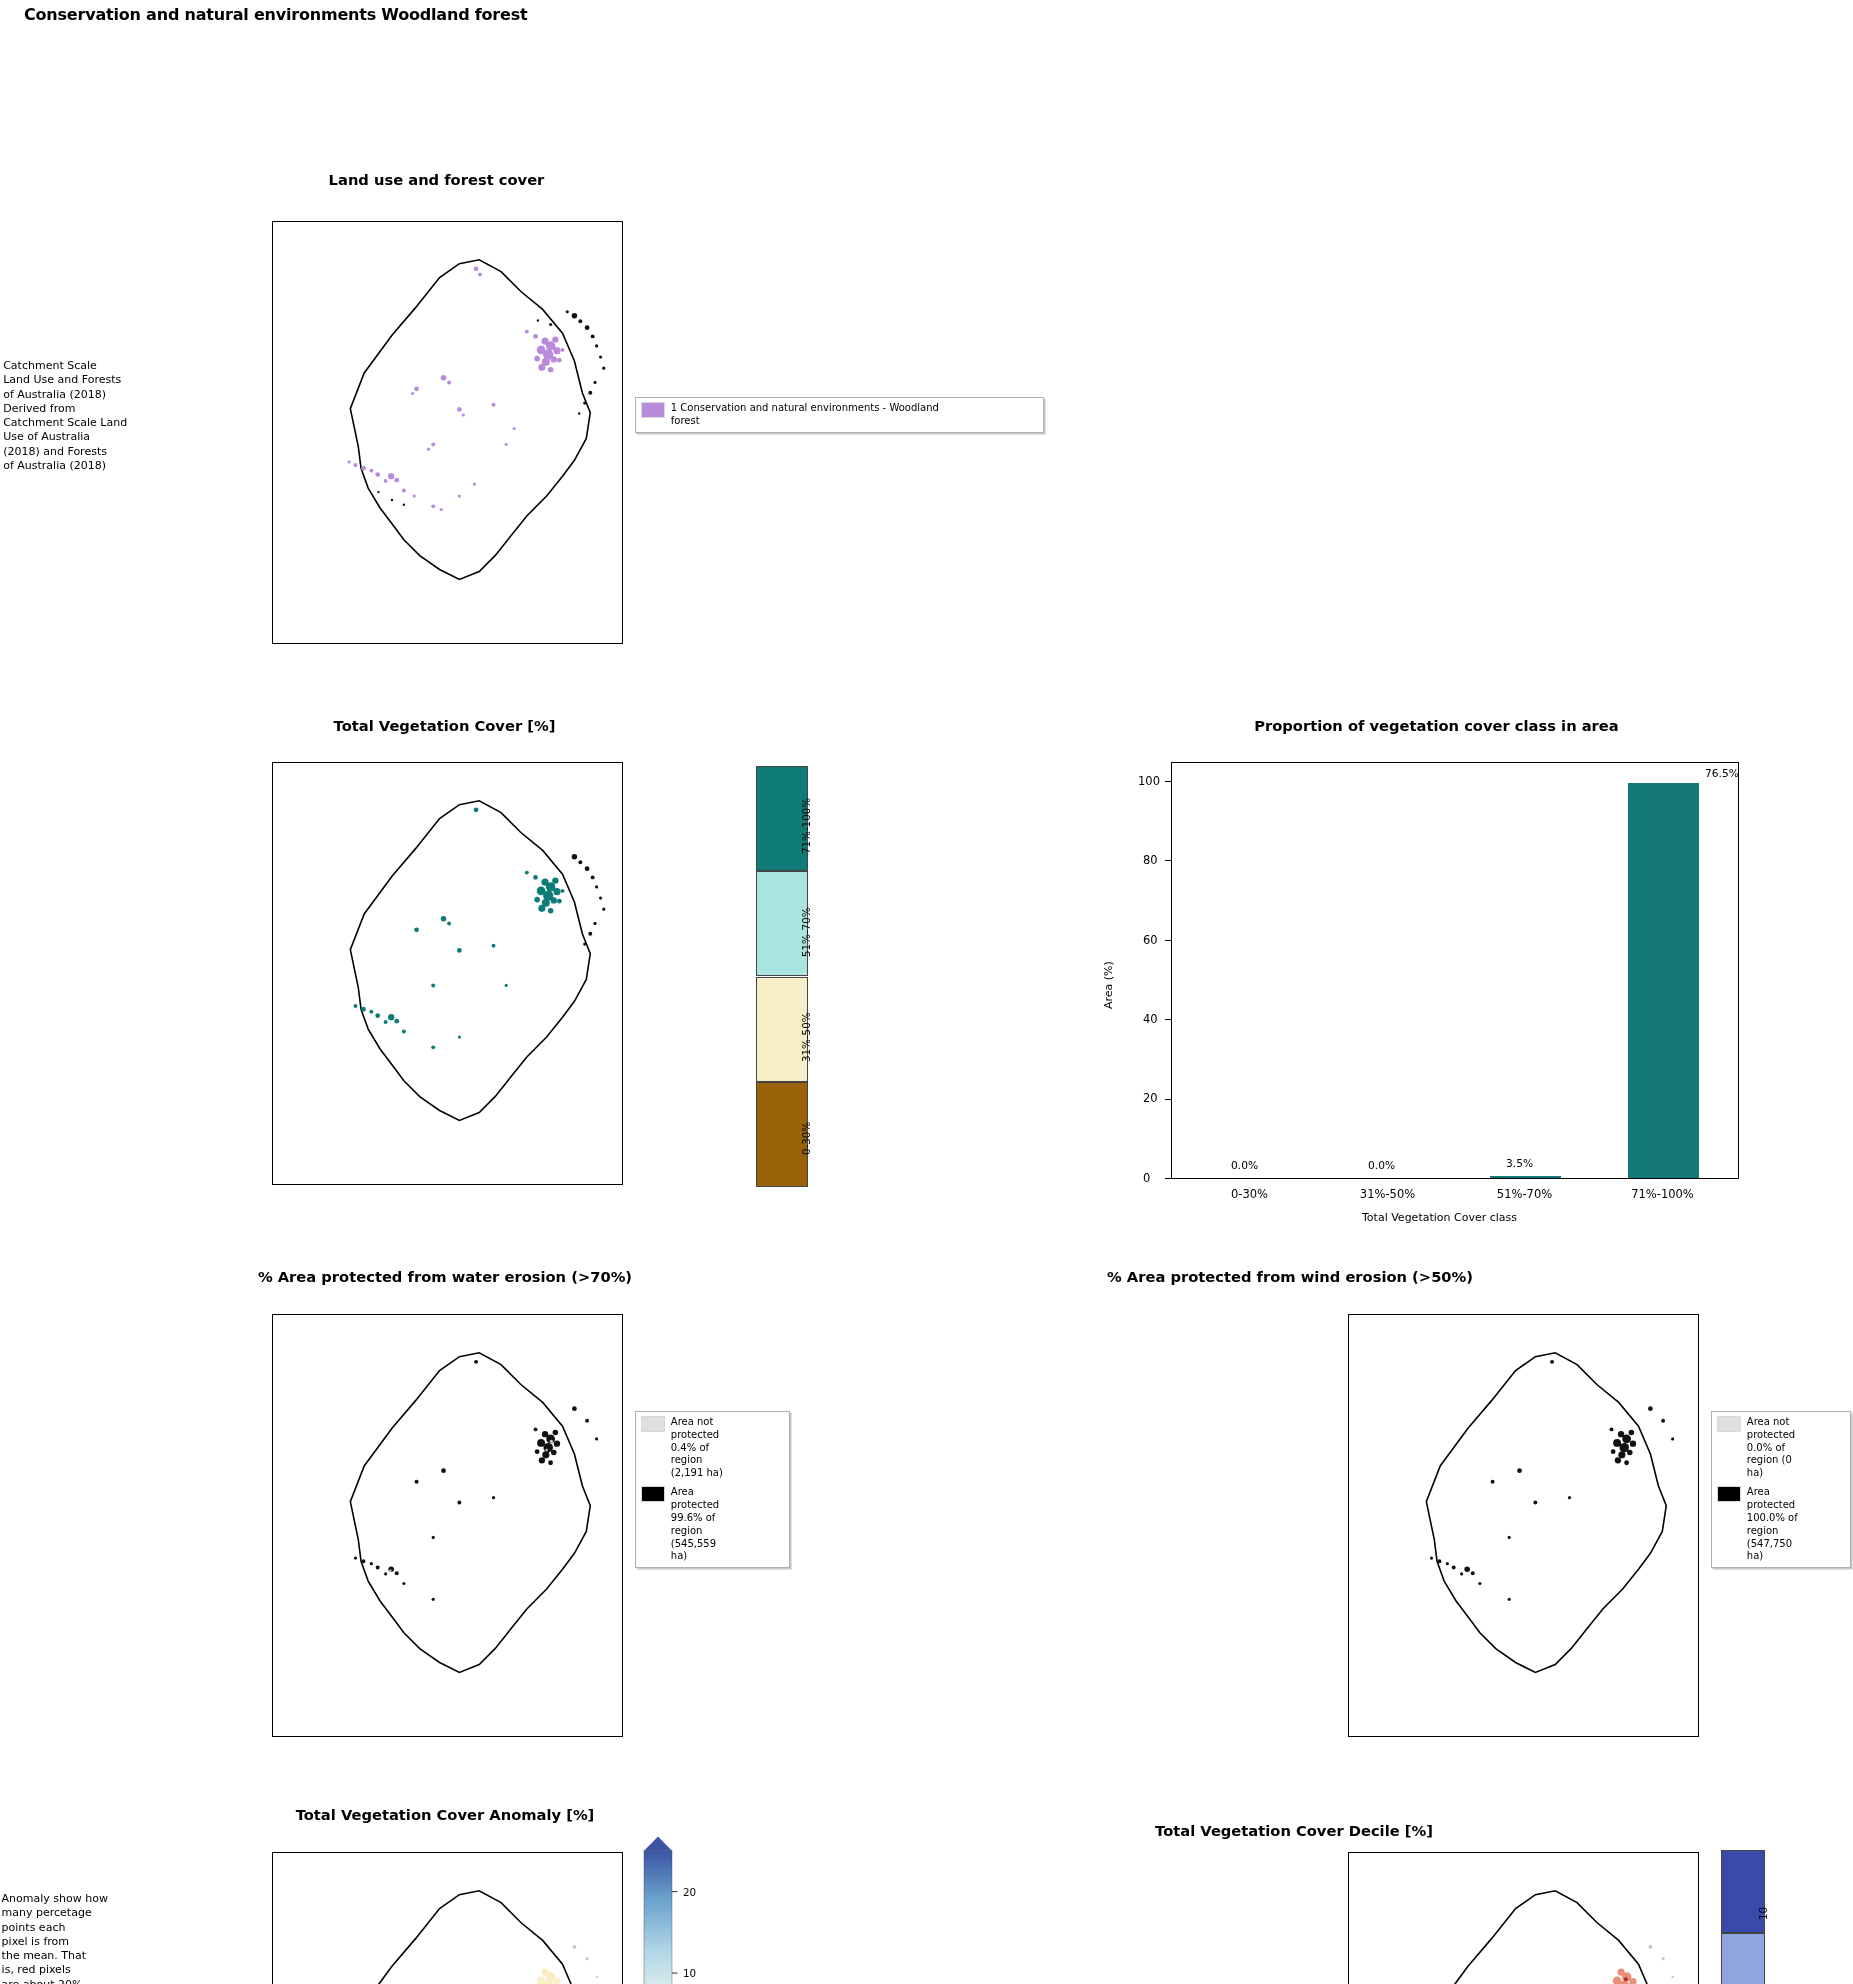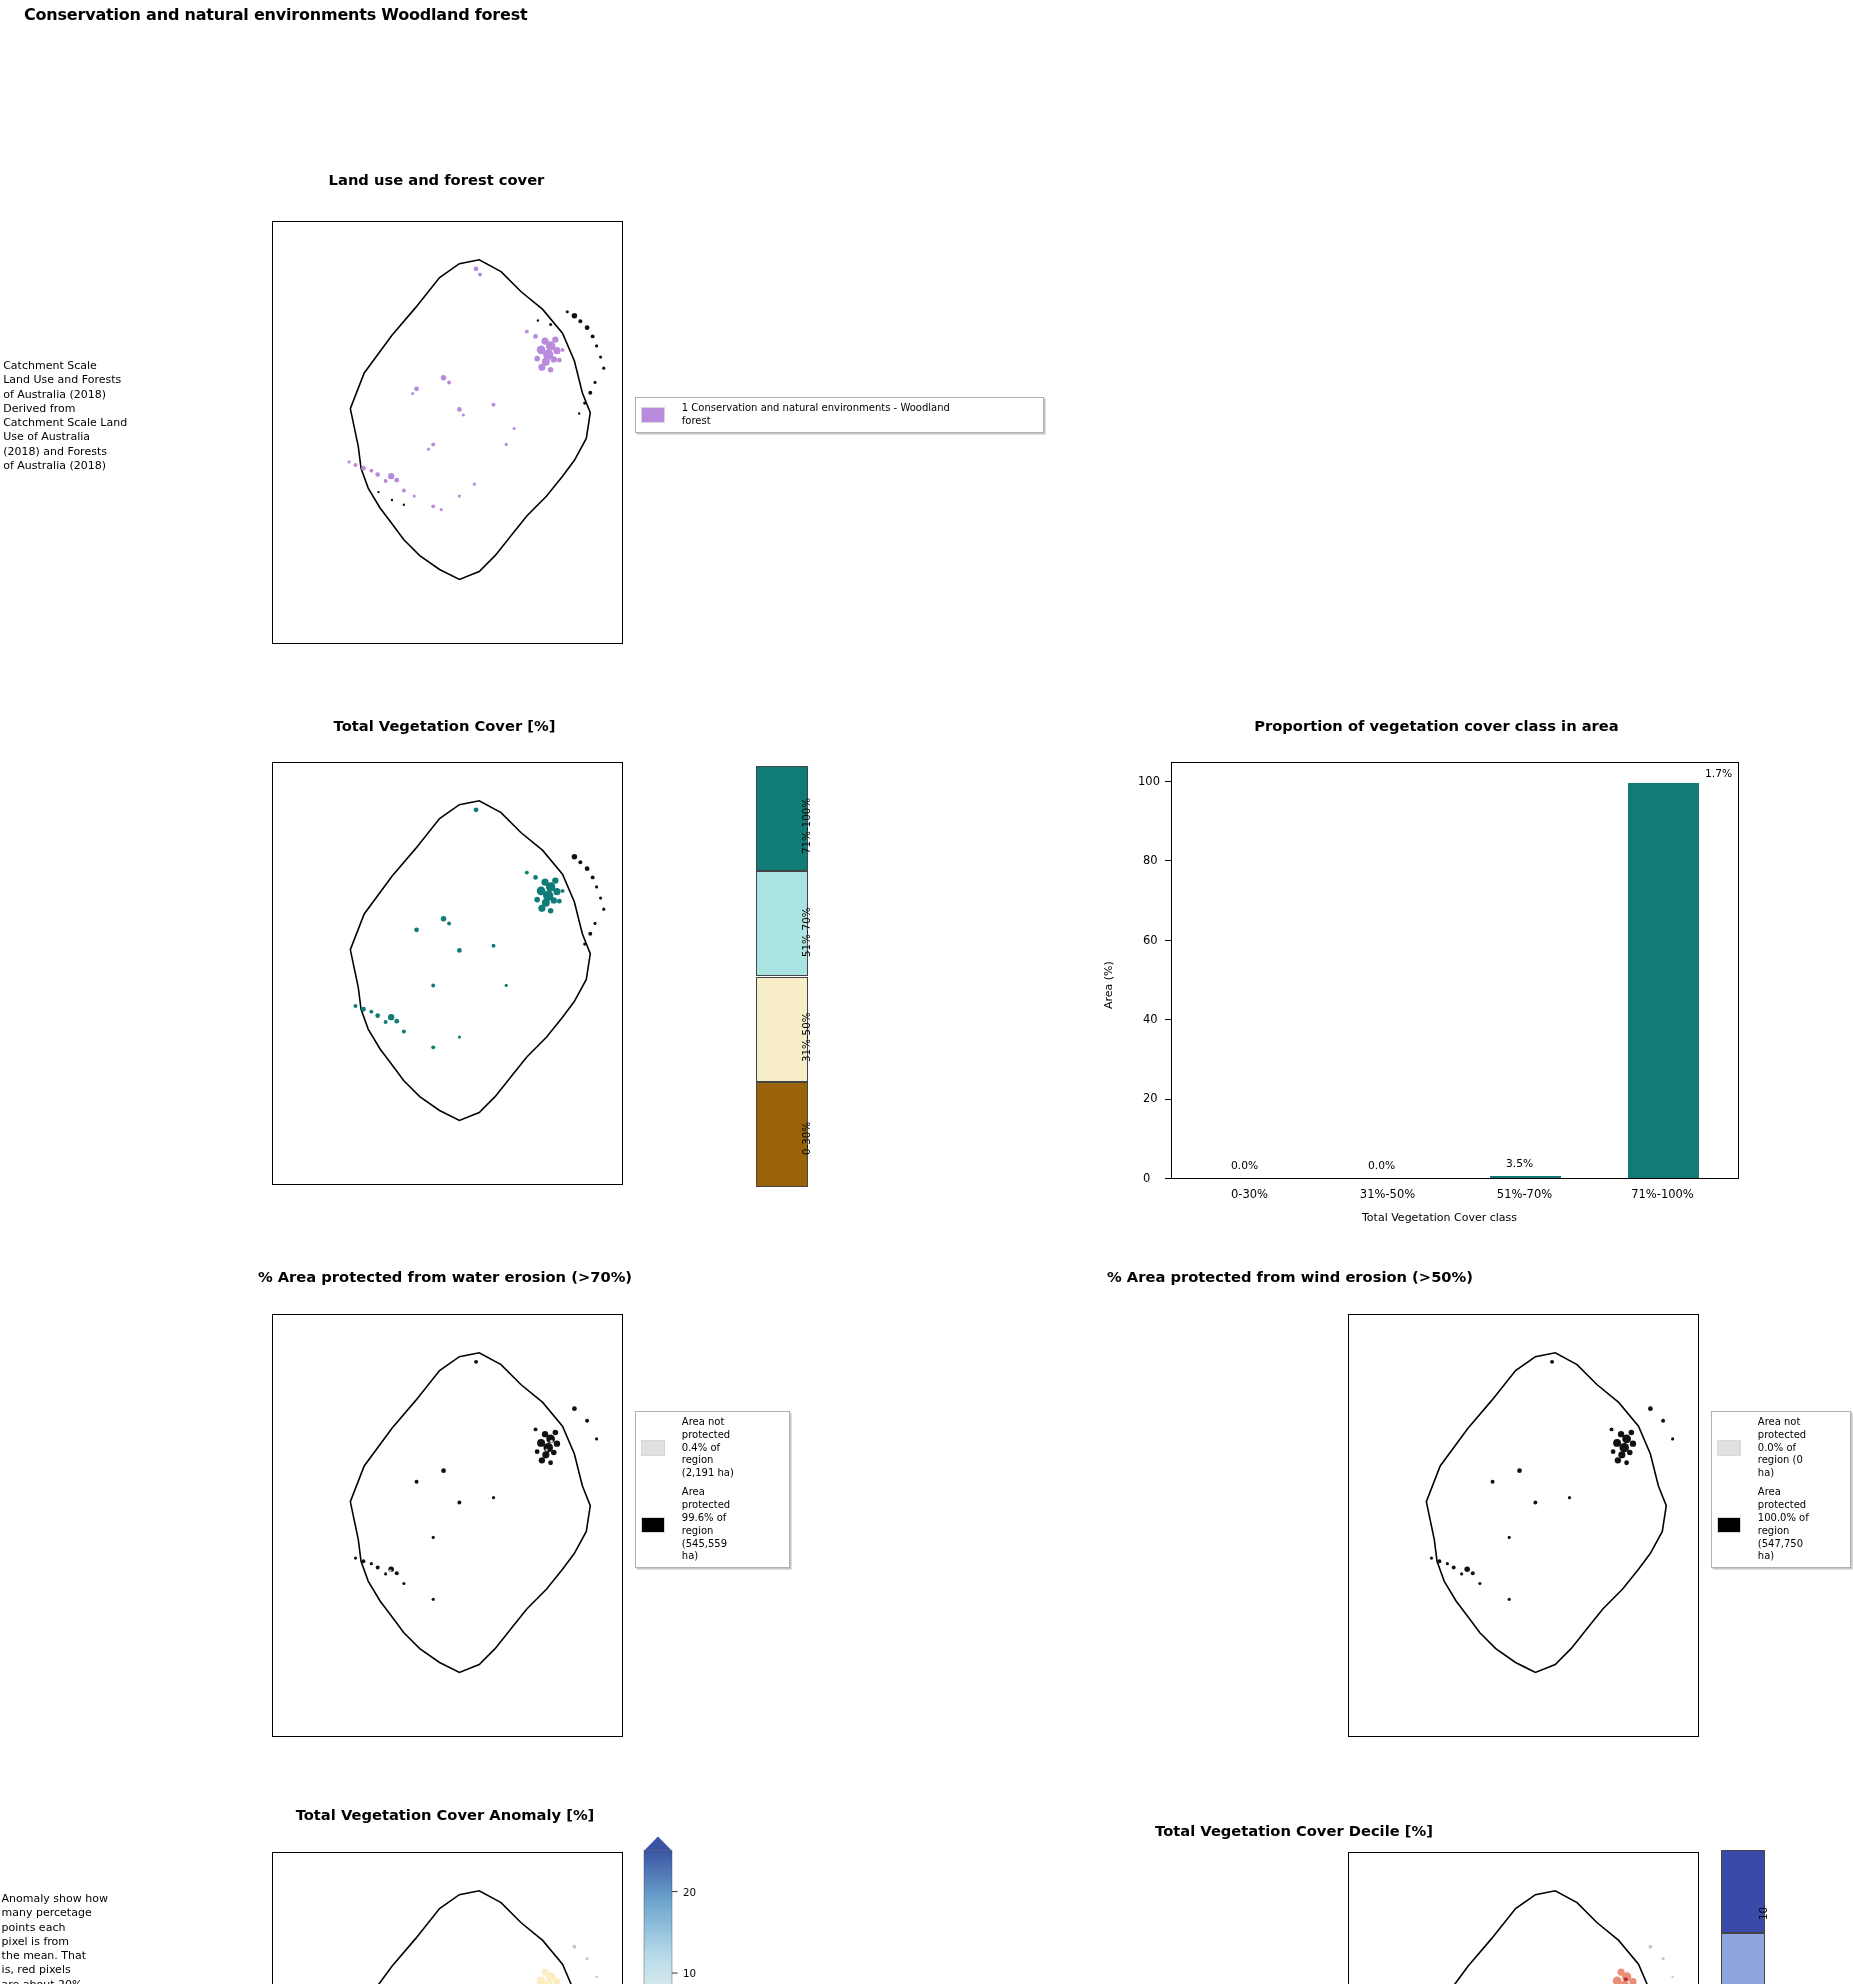--- a/index.html
+++ b/index.html
@@ -56,22 +56,22 @@
     background: #ffffff;
     border: 0.8px solid #b0b0b0;
     box-shadow: 1.6px 1.6px 0 rgba(0,0,0,0.22);
     font-size: 10px;
     line-height: 1.28;
     padding: 4px 4.8px;
     box-sizing: border-box;
   }
   .legend-row {
     display: flex;
-    align-items: center;
-    gap: 17px;
+    align-items: flex-start;
+    gap: 6px;
   }
   .legend-swatch {
     flex: 0 0 auto;
     width: 22px;
     height: 13.5px;
     border: 0.4px solid #d8d8d8;
   }
   .legend-text { white-space: pre-line; }
 
   
@@ -325,21 +325,21 @@
 
       <div class="bar" style="left:43px;  width:71px; height:0px;"></div>
       <div class="bar" style="left:181px;  width:71px; height:0px;"></div>
       <div class="bar" style="left:318px;  width:71px; height:1.6px;"></div>
       <div class="bar" style="left:456px; width:71px; height:395px;"></div>
     </div>
 
     <div class="bar-label" style="left:60px;  top:397px;">0.0%</div>
     <div class="bar-label" style="left:197px;  top:397px;">0.0%</div>
     <div class="bar-label" style="left:335px;  top:395px;">3.5%</div>
-    <div class="bar-label" style="left:534px; top:4.8px;">1.7%</div>
+    <div class="bar-label" style="left:534px; top:4.8px;">76.5%</div>
 
     <div class="ytick" style="left:-28px; top:409px; width:20px;">0</div>
     <div class="ytick" style="left:-28px; top:329px;  width:20px;">20</div>
     <div class="ytick" style="left:-28px; top:250px;  width:20px;">40</div>
     <div class="ytick" style="left:-28px; top:171px;  width:20px;">60</div>
     <div class="ytick" style="left:-28px; top:91px;  width:20px;">80</div>
     <div class="ytick" style="left:-33px; top:12px;   width:24.6px;">100</div>
 
     <div class="ytick-mark" style="left:-5.6px; top:416px;"></div>
     <div class="ytick-mark" style="left:-5.6px; top:337px;"></div>

